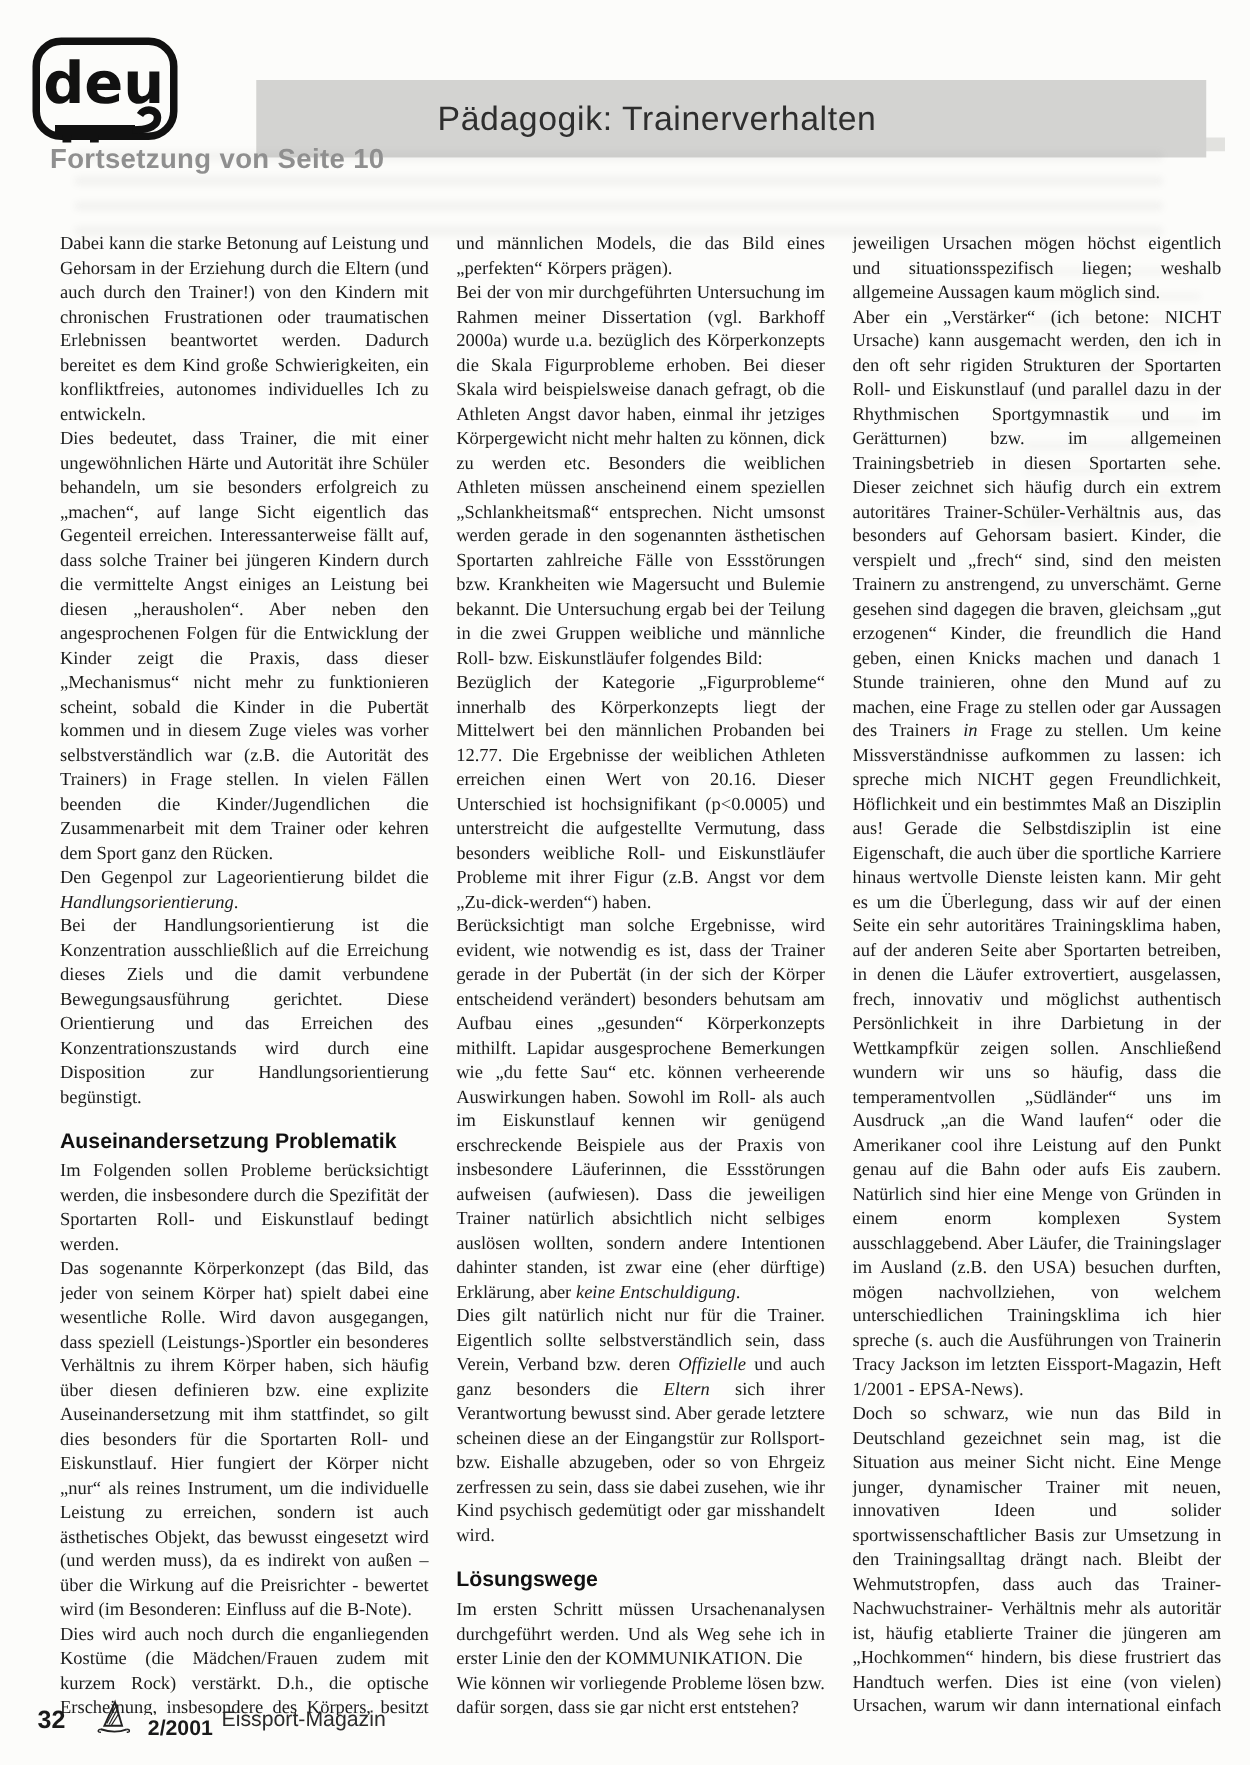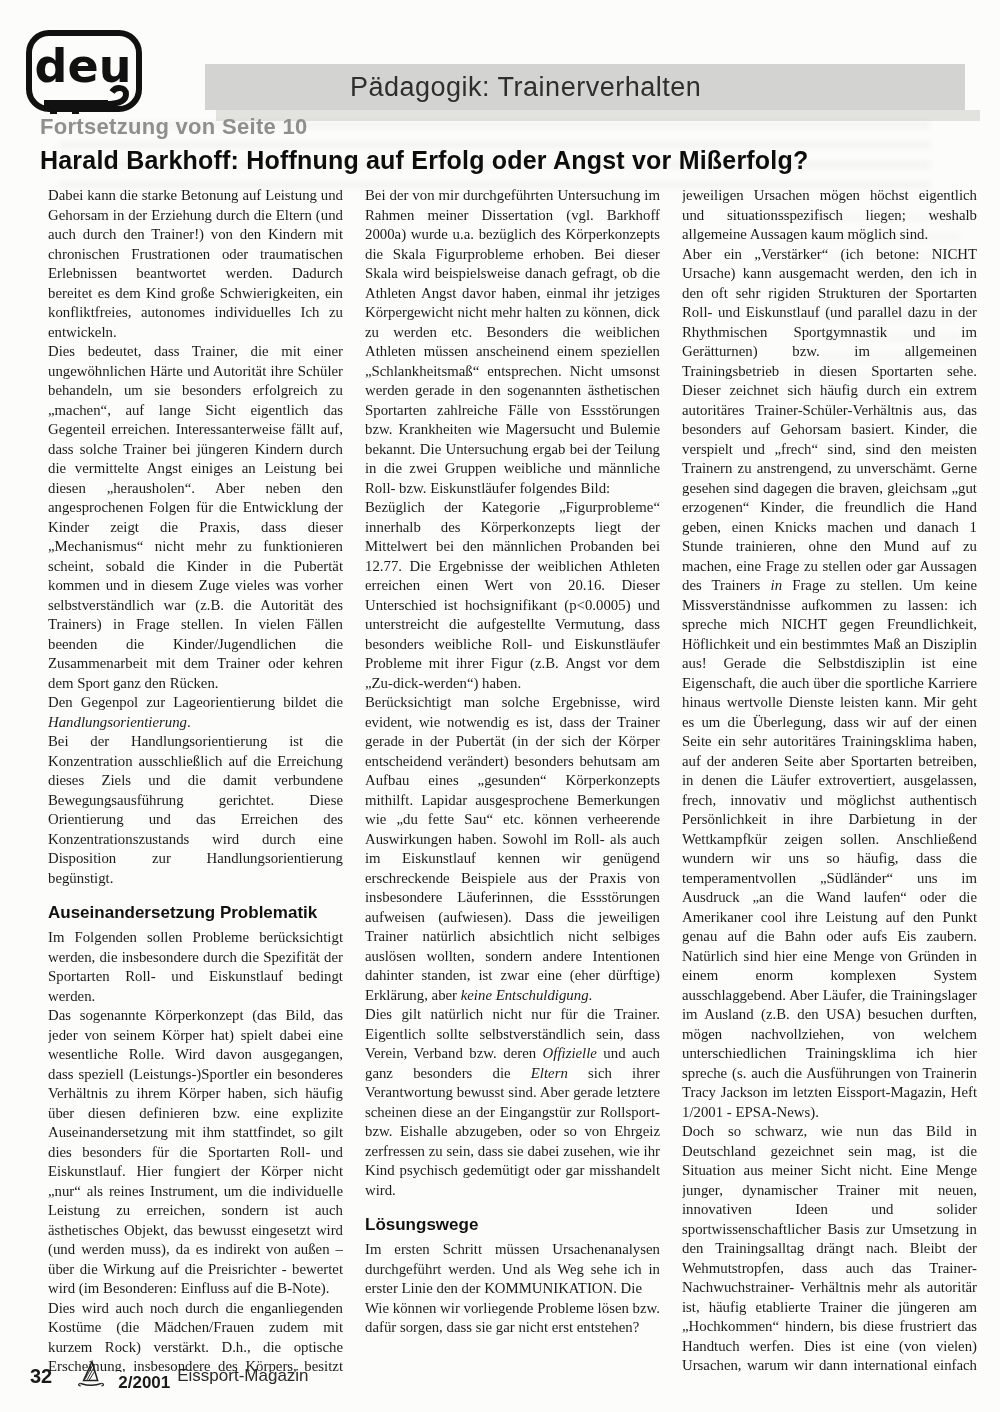--- a/index.html
+++ b/index.html
@@ -11,21 +11,21 @@
     position:relative;
     overflow:hidden;
   }
   .page{position:absolute;inset:0;text-decoration:underline;}
 
   
   .deu-logo{position:absolute;left:24px;top:28px;width:120px;height:94px;}
 
   
   .banner{
-    position:absolute;left:205px;top:64px;width:760px;height:46px;
+    position:absolute;left:205px;top:64px;width:760px;height:62px;
     background:#d3d3d1;
     display:flex;align-items:center;
   }
   .banner-label{
     font-family:"Liberation Sans", sans-serif;
     font-size:27px;color:#2e2e2e;letter-spacing:0.5px;
     padding-left:145px;white-space:nowrap;
   }
   .banner-shadow{
     position:absolute;left:216px;top:110px;width:764px;height:11px;
@@ -98,35 +98,35 @@
   <div class="banner-shadow"></div>
   <div class="banner">
     <span class="banner-label">Pädagogik: Trainerverhalten</span>
   </div>
 
   <div class="smudge a"></div>
   <div class="smudge b"></div>
 
   <div class="headline-wrap">
     <div class="kicker">Fortsetzung von Seite 10</div>
-    <h1 class="article-title">Harald Barkhoff: Hoffnung auf Erfolg oder Angst vor Mißerfolg?</h1>
   </div>
 
   <div class="columns">
     <div class="col">
         <p class="body-p"><span>Dabei kann die starke Betonung auf Leistung und Gehorsam in der Erziehung durch die Eltern (und auch durch den Trainer!) von den Kindern mit chronischen Frustrationen oder traumatischen Erlebnissen beantwortet werden. Dadurch bereitet es dem Kind große Schwierigkeiten, ein konfliktfreies, autonomes individuelles Ich zu entwickeln.</span></p>
         <p class="body-p"><span>Dies bedeutet, dass Trainer, die mit einer ungewöhnlichen Härte und Autorität ihre Schüler behandeln, um sie besonders erfolgreich zu „machen“, auf lange Sicht eigentlich das Gegenteil erreichen. Interessanterweise fällt auf, dass solche Trainer bei jüngeren Kindern durch die vermittelte Angst einiges an Leistung bei diesen „herausholen“. Aber neben den angesprochenen Folgen für die Entwicklung der Kinder zeigt die Praxis, dass dieser „Mechanismus“ nicht mehr zu funktionieren scheint, sobald die Kinder in die Pubertät kommen und in diesem Zuge vieles was vorher selbstverständlich war (z.B. die Autorität des Trainers) in Frage stellen. In vielen Fällen beenden die Kinder/Jugendlichen die Zusammenarbeit mit dem Trainer oder kehren dem Sport ganz den Rücken.</span></p>
         <p class="body-p"><span>Den Gegenpol zur Lageorientierung bildet die </span><span class="it">Handlungsorientierung</span><span>.</span></p>
         <p class="body-p"><span>Bei der Handlungsorientierung ist die Konzentration ausschließlich auf die Erreichung dieses Ziels und die damit verbundene Bewegungsausführung gerichtet. Diese Orientierung und das Erreichen des Konzentrationszustands wird durch eine Disposition zur Handlungsorientierung begünstigt.</span></p>
         <h3 class="col-heading"><span>Auseinandersetzung Problematik</span></h3>
         <p class="body-p"><span>Im Folgenden sollen Probleme berücksichtigt werden, die insbesondere durch die Spezifität der Sportarten Roll- und Eiskunstlauf bedingt werden.</span></p>
         <p class="body-p"><span>Das sogenannte Körperkonzept (das Bild, das jeder von seinem Körper hat) spielt dabei eine wesentliche Rolle. Wird davon ausgegangen, dass speziell (Leistungs-)Sportler ein besonderes Verhältnis zu ihrem Körper haben, sich häufig über diesen definieren bzw. eine explizite Auseinandersetzung mit ihm stattfindet, so gilt dies besonders für die Sportarten Roll- und Eiskunstlauf. Hier fungiert der Körper nicht „nur“ als reines Instrument, um die individuelle Leistung zu erreichen, sondern ist auch ästhetisches Objekt, das bewusst eingesetzt wird (und werden muss), da es indirekt von außen – über die Wirkung auf die Preisrichter - bewertet wird (im Besonderen: Einfluss auf die B-Note).</span></p>
         <p class="body-p"><span>Dies wird auch noch durch die enganliegenden Kostüme (die Mädchen/Frauen zudem mit kurzem Rock) verstärkt. D.h., die optische Erscheinung, insbesondere des Körpers, besitzt einen speziellen Stellenwert, der sich an Normen der Gesellschaft und ästhetischem „Geschmack“ der Zeit orientiert (man denke an die weiblichen</span></p>
       </div>
     <div class="col">
+        <p class="body-p"><span>und männlichen Models, die das Bild eines „perfekten“ Körpers prägen).</span></p>
         <p class="body-p"><span>Bei der von mir durchgeführten Untersuchung im Rahmen meiner Dissertation (vgl. Barkhoff 2000a) wurde u.a. bezüglich des Körperkonzepts die Skala Figurprobleme erhoben. Bei dieser Skala wird beispielsweise danach gefragt, ob die Athleten Angst davor haben, einmal ihr jetziges Körpergewicht nicht mehr halten zu können, dick zu werden etc. Besonders die weiblichen Athleten müssen anscheinend einem speziellen „Schlankheitsmaß“ entsprechen. Nicht umsonst werden gerade in den sogenannten ästhetischen Sportarten zahlreiche Fälle von Essstörungen bzw. Krankheiten wie Magersucht und Bulemie bekannt. Die Untersuchung ergab bei der Teilung in die zwei Gruppen weibliche und männliche Roll- bzw. Eiskunstläufer folgendes Bild:</span></p>
         <p class="body-p"><span>Bezüglich der Kategorie „Figurprobleme“ innerhalb des Körperkonzepts liegt der Mittelwert bei den männlichen Probanden bei 12.77. Die Ergebnisse der weiblichen Athleten erreichen einen Wert von 20.16. Dieser Unterschied ist hochsignifikant (p&lt;0.0005) und unterstreicht die aufgestellte Vermutung, dass besonders weibliche Roll- und Eiskunstläufer Probleme mit ihrer Figur (z.B. Angst vor dem „Zu-dick-werden“) haben.</span></p>
         <p class="body-p"><span>Berücksichtigt man solche Ergebnisse, wird evident, wie notwendig es ist, dass der Trainer gerade in der Pubertät (in der sich der Körper entscheidend verändert) besonders behutsam am Aufbau eines „gesunden“ Körperkonzepts mithilft. Lapidar ausgesprochene Bemerkungen wie „du fette Sau“ etc. können verheerende Auswirkungen haben. Sowohl im Roll- als auch im Eiskunstlauf kennen wir genügend erschreckende Beispiele aus der Praxis von insbesondere Läuferinnen, die Essstörungen aufweisen (aufwiesen). Dass die jeweiligen Trainer natürlich absichtlich nicht selbiges auslösen wollten, sondern andere Intentionen dahinter standen, ist zwar eine (eher dürftige) Erklärung, aber </span><span class="it">keine Entschuldigung</span><span>.</span></p>
         <p class="body-p"><span>Dies gilt natürlich nicht nur für die Trainer. Eigentlich sollte selbstverständlich sein, dass Verein, Verband bzw. deren </span><span class="it">Offizielle</span><span> und auch ganz besonders die </span><span class="it">Eltern</span><span> sich ihrer Verantwortung bewusst sind. Aber gerade letztere scheinen diese an der Eingangstür zur Rollsport- bzw. Eishalle abzugeben, oder so von Ehrgeiz zerfressen zu sein, dass sie dabei zusehen, wie ihr Kind psychisch gedemütigt oder gar misshandelt wird.</span></p>
         <h3 class="col-heading"><span>Lösungswege</span></h3>
         <p class="body-p"><span>Im ersten Schritt müssen Ursachenanalysen durchgeführt werden. Und als Weg sehe ich in erster Linie den der KOMMUNIKATION. Die</span></p>
         <p class="body-p"><span>Wie können wir vorliegende Probleme lösen bzw. dafür sorgen, dass sie gar nicht erst entstehen?</span></p>
       </div>
     <div class="col">
         <p class="body-p"><span>jeweiligen Ursachen mögen höchst eigentlich und situationsspezifisch liegen; weshalb allgemeine Aussagen kaum möglich sind.</span></p>

